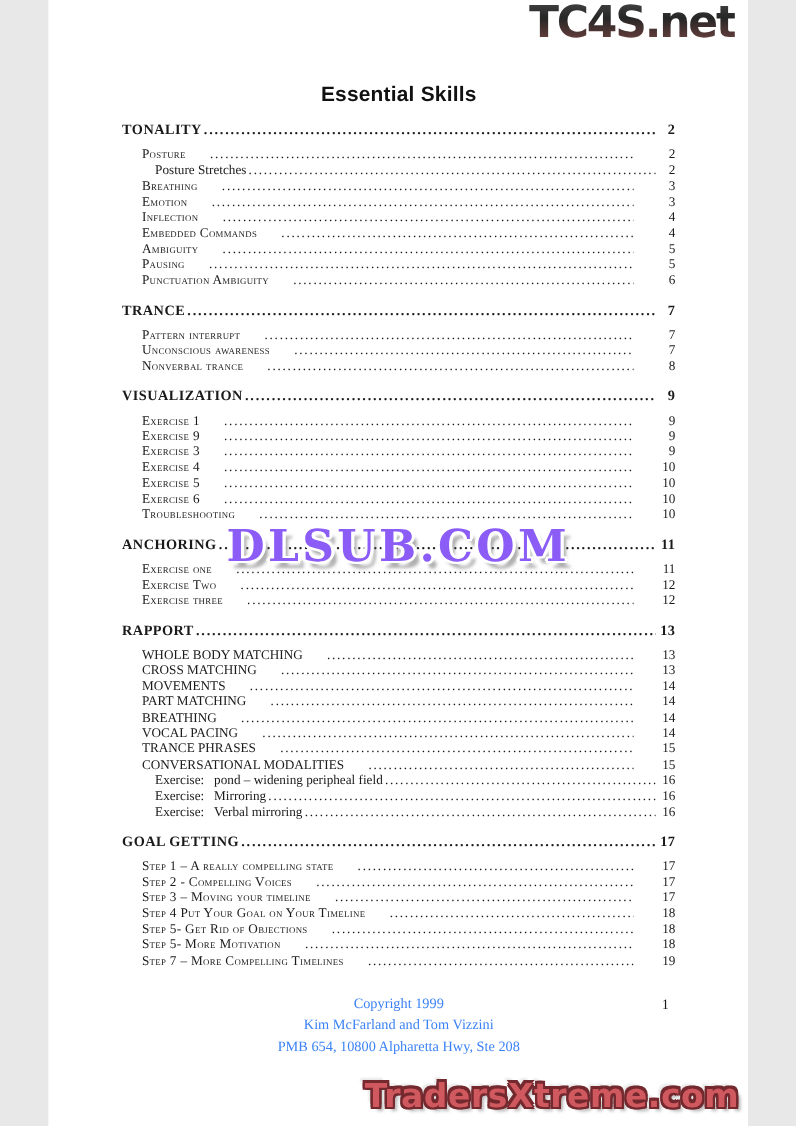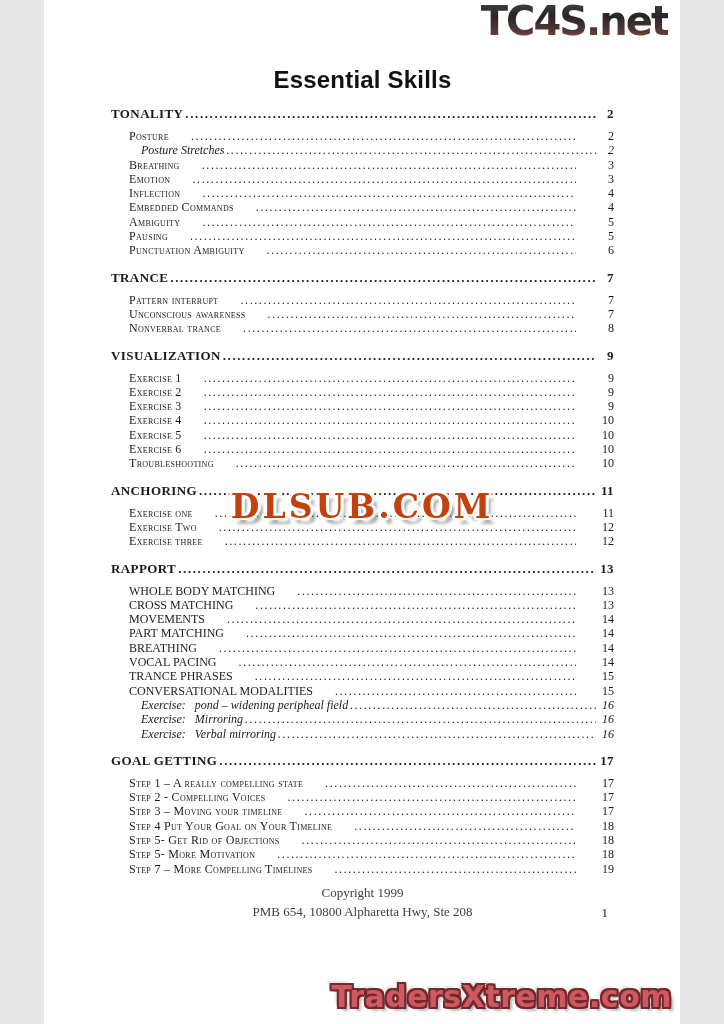--- a/index.html
+++ b/index.html
@@ -11,49 +11,49 @@
   
   .tc4s {
     position:absolute; top:-2px; right:12px;
     font-family:"DejaVu Sans", sans-serif; font-weight:bold;
     font-size:40px; letter-spacing:-2px;
     background:linear-gradient(180deg,#4a4a4a 0%,#262626 40%,#5a3a38 75%,#96655d 100%);
     -webkit-background-clip:text; background-clip:text; color:transparent;
   }
   .doc-title {
     text-align:center; font-family:"Liberation Sans", sans-serif;
-    font-weight:bold; font-size:24px; padding-top:64px; margin:2px 0 12px 0;
+    font-weight:bold; font-size:19px; padding-top:64px; margin:12px 0 12px 0;
     letter-spacing:0.2px; color:#111;
   }
   .content { position:absolute; left:67px; right:66px; top:0; }
   .toc { margin-top:4px; }
   .toc-row { display:flex; align-items:baseline; }
   .toc-row.section {
     font-weight:bold; font-size:13px; letter-spacing:0.4px;
     margin-top:12px; margin-bottom:8px; line-height:15px;
   }
   .toc-row.entry { font-size:12px; line-height:14.3px; height:14.3px; }
   .lvl1 { padding-left:18px;gap:20px; }
   .lvl2 { padding-left:30px; }
   .sc .label { font-variant:small-caps; letter-spacing:0.3px; }
-  .italic { font-style:italic; }
+  .italic { }
   .label { white-space:nowrap; margin-right:2px; }
   .dots { flex:1; overflow:hidden; white-space:nowrap; }
   .dots::after {
     content:"..........................................................................................................................................................................................................................................................................................................";
     letter-spacing:1.6px;
   }
   .pg { min-width:15px; text-align:right; padding-left:3px; }
-  .copyright { text-align:center; font-size:13px; line-height:19.5px; margin-top:7px; color:#404040; }
+  .copyright { text-align:center; font-size:13px; line-height:19.5px; margin-top:22px; color:#3b82f6; }
   .pagenum { position:absolute; right:72px; top:905px; font-size:13px; }
   
   .dlsub {
-    position:absolute; left:50%; top:487px; transform:translateX(-50%);
+    position:absolute; left:50%; top:473px; transform:translateX(-50%);
     font-family:"DejaVu Serif", serif; font-weight:bold;
-    font-size:33px; letter-spacing:3px; color:#c2410c; white-space:nowrap;
+    font-size:40px; letter-spacing:3px; color:#8b5cf6; white-space:nowrap;
     text-shadow:
       -2px -2px 0 #ffffff, 2px -2px 0 #ffffff, -2px 2px 0 #ffffff, 2px 2px 0 #ffffff,
       0 -2px 0 #ffffff, 0 2px 0 #ffffff, -3px 0 0 #ffffff, 3px 0 0 #ffffff,
       5px 6px 3px rgba(110,110,110,0.55);
   }
   
   .txtreme {
     position:absolute; right:8px; top:979px;
     font-family:"DejaVu Sans", sans-serif; font-weight:bold;
     font-size:30px; letter-spacing:0.5px; color:#d0595f; white-space:nowrap;
@@ -147,21 +147,21 @@
           <span class="label">VISUALIZATION</span>
           <span class="dots"></span>
           <span class="pg">9</span>
         </div>
         <div class="toc-row entry lvl1 sc">
           <span class="label">Exercise 1</span>
           <span class="dots"></span>
           <span class="pg">9</span>
         </div>
         <div class="toc-row entry lvl1 sc">
-          <span class="label">Exercise 2</span>
+          <span class="label">Exercise 9</span>
           <span class="dots"></span>
           <span class="pg">9</span>
         </div>
         <div class="toc-row entry lvl1 sc">
           <span class="label">Exercise 3</span>
           <span class="dots"></span>
           <span class="pg">9</span>
         </div>
         <div class="toc-row entry lvl1 sc">
           <span class="label">Exercise 4</span>
@@ -299,20 +299,21 @@
           <span class="pg">18</span>
         </div>
         <div class="toc-row entry lvl1 sc">
           <span class="label">Step 7 – More Compelling Timelines</span>
           <span class="dots"></span>
           <span class="pg">19</span>
         </div>
       </div>
     <div class="copyright">
       <div>Copyright 1999</div>
+      <div>Kim McFarland and Tom Vizzini</div>
       <div>PMB 654, 10800 Alpharetta Hwy, Ste 208</div>
     </div>
   </div>
 
   <div class="pagenum">1</div>
 
   <div class="dlsub">DLSUB.COM</div>
 
   <div class="txtreme">TradersXtreme.com</div>
 

